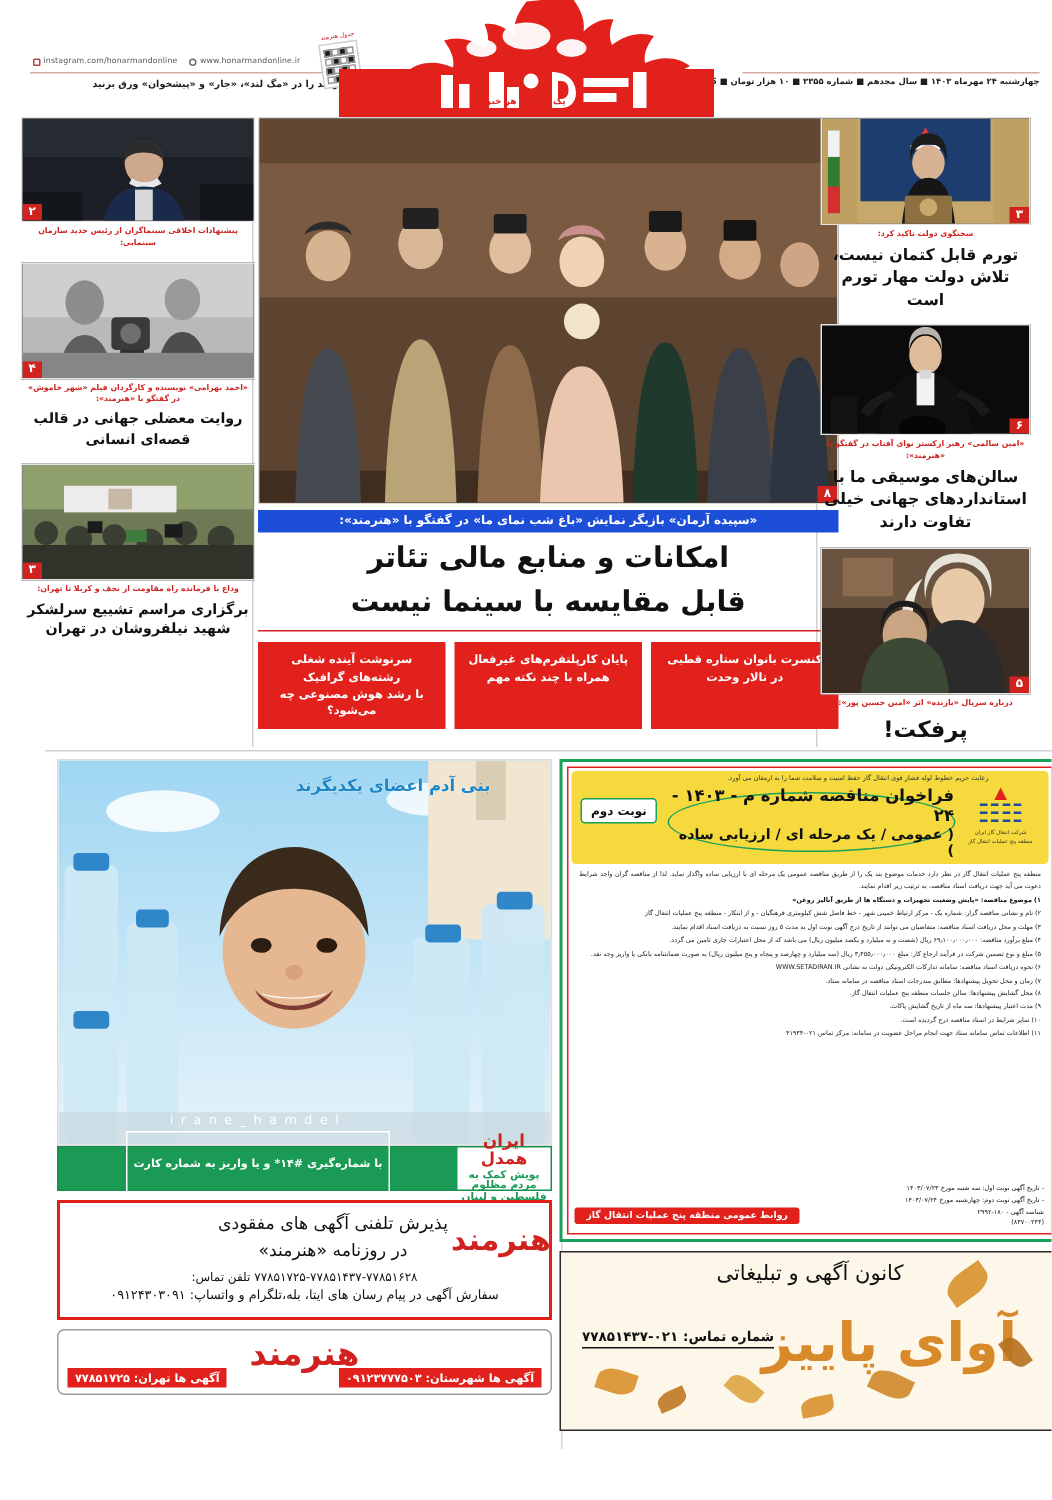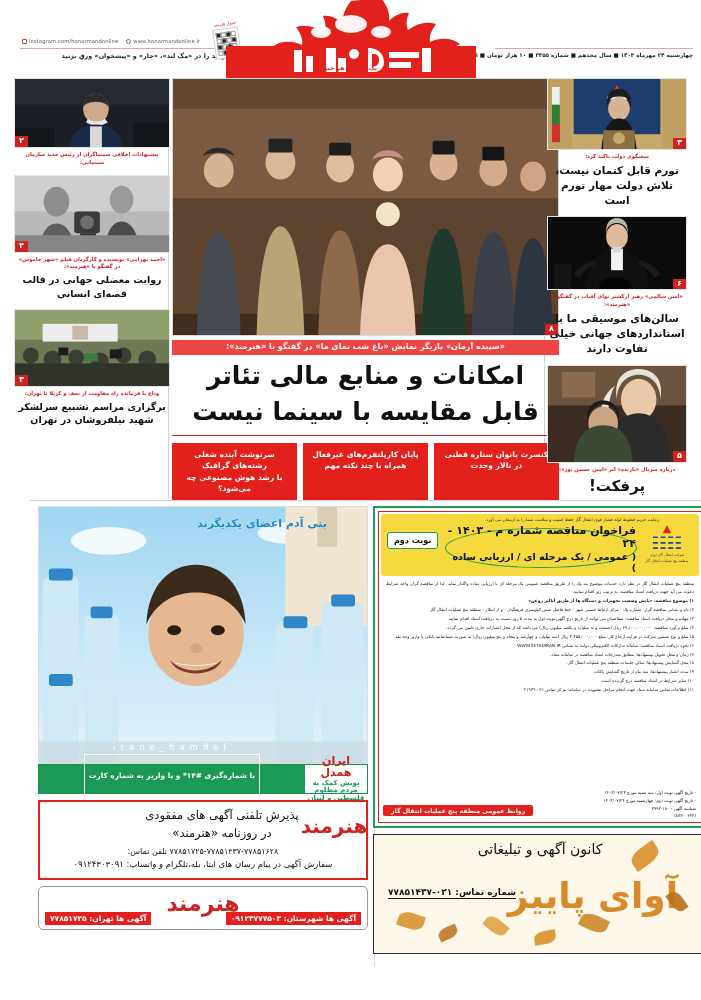--- a/index.html
+++ b/index.html
@@ -82,25 +82,25 @@
   .hl { color:#111; text-align:center; font-weight:bold; line-height:1.45; }
   .hl.s { font-size:10.5px; }
   .hl.m { font-size:9.5px; }
   .hl.big { font-size:15px; }
 
   .lead-photo {
     position:relative; width:387px; height:258px; overflow:hidden;
     border:1px solid #d8d8d8; background:#3a2e28;
   }
   .lead-kicker {
-    margin-top:4px; background:#ef4444; color:#fff; font-size:8px; font-weight:bold;
+    margin-top:4px; background:#1d4ed8; color:#fff; font-size:8px; font-weight:bold;
     text-align:center; padding:2px 4px; line-height:1.35;
   }
   .lead-hl {
-    text-align:center; font-weight:bold; color:#111; font-size:25px;
+    text-align:center; font-weight:bold; color:#111; font-size:19px;
     line-height:1.22; margin-top:6px; letter-spacing:-.3px;
   }
   .lead-rule { width:100%; height:1px; background:#d0221f; margin-top:7px; }
 
   .teasers { display:flex; gap:6px; margin-top:7px; direction:rtl; }
   .teaser {
     flex:1; background:#e2211c; color:#fff; font-size:7.6px; font-weight:bold;
     text-align:center; padding:6px 4px; line-height:1.5;
   }
 

